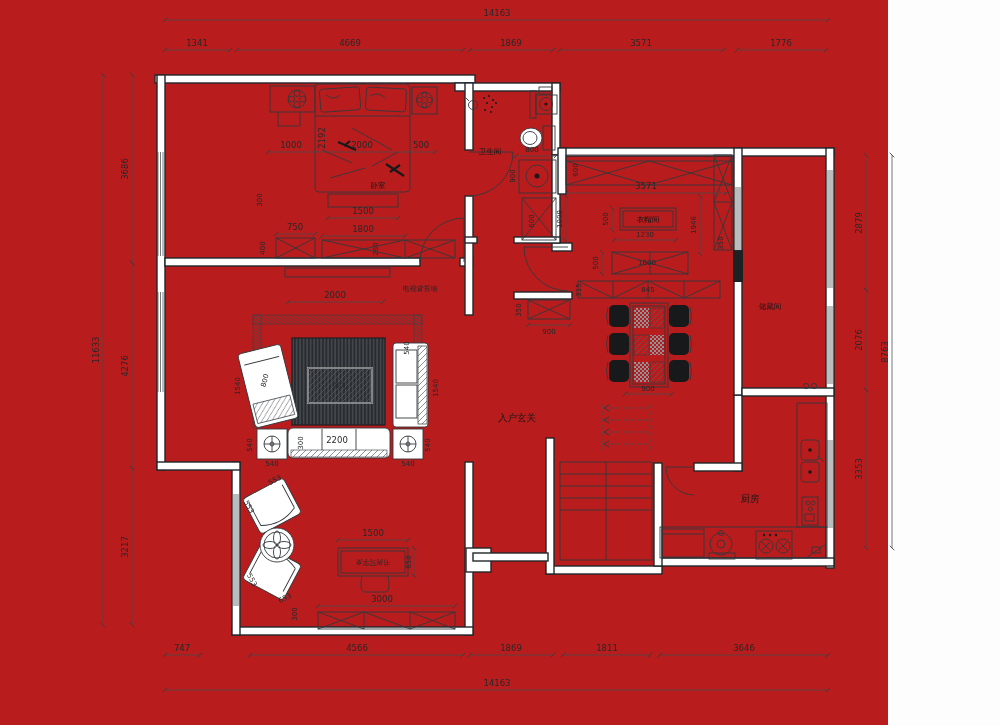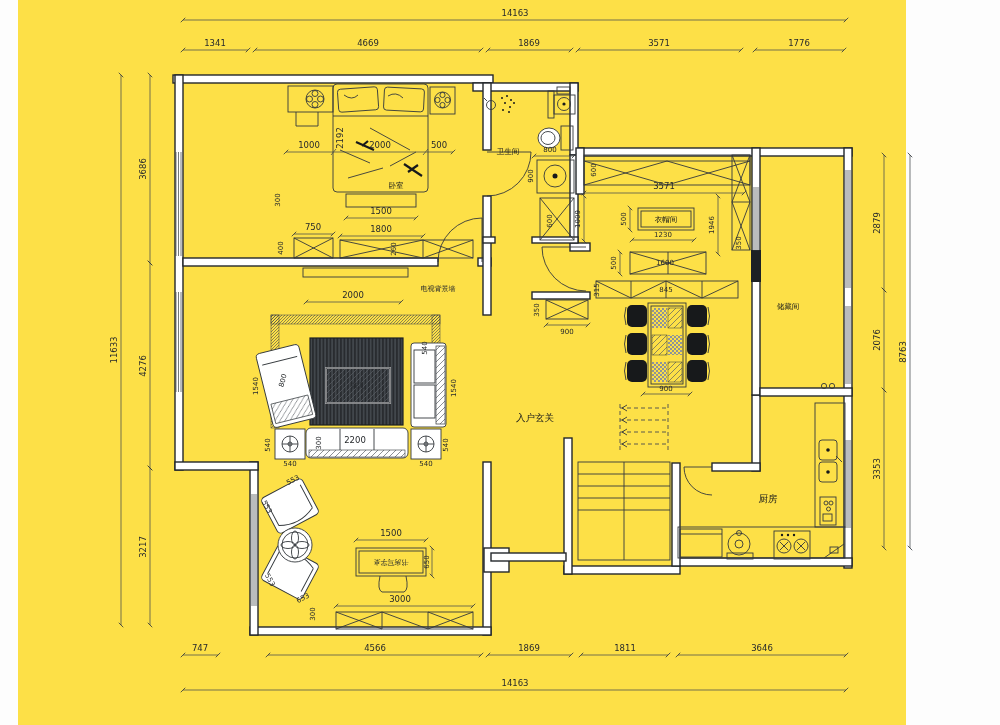--- a/index.html
+++ b/index.html
@@ -1,16 +1,16 @@
 <!DOCTYPE html>
 <html><head>
 <meta charset="utf-8">
 <style>
   html,body{margin:0;padding:0;background:#fdfdfd;}
-  .stage{width:888px;height:725px;position:relative;background:#fde047;font-family:"DejaVu Sans",sans-serif;margin-left:18px;}
+  .stage{width:888px;height:725px;position:relative;background:#b91c1c;font-family:"DejaVu Sans",sans-serif;}
   svg{display:block}
   .w{fill:#ffffff;stroke:#23272b;stroke-width:1.4}
   .wb{fill:#1d2124;stroke:none}
   .f{fill:none;stroke:#33383c;stroke-width:0.9}
   .ff{fill:#ffffff;stroke:#33383c;stroke-width:0.9}
   .fd{fill:#17191b;stroke:none}
   .hl{stroke:#3a3f44;stroke-width:0.7}
   .dim{stroke:#474b4f;stroke-width:0.75;fill:none}
   .dsh{stroke:#474b4f;stroke-width:0.9;fill:none;stroke-dasharray:4 3}
   .dt{font:8.5px "DejaVu Sans",sans-serif;fill:#26292c;text-anchor:middle}

